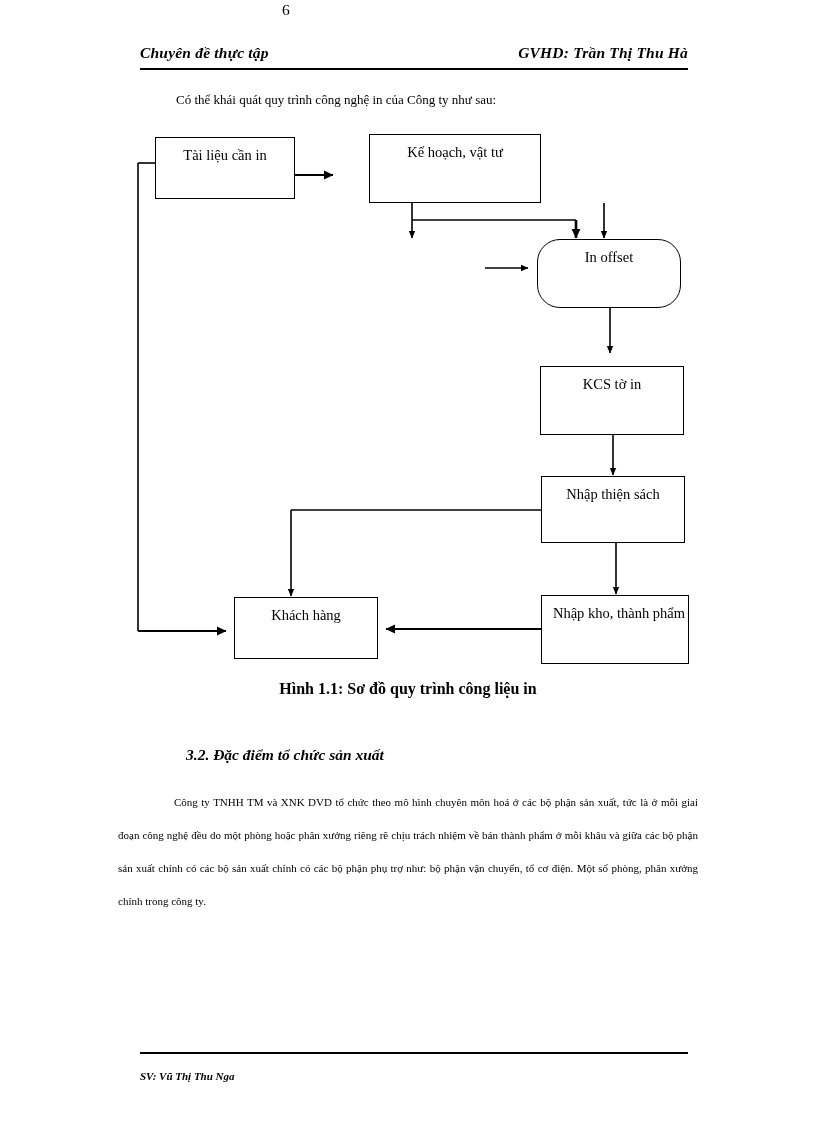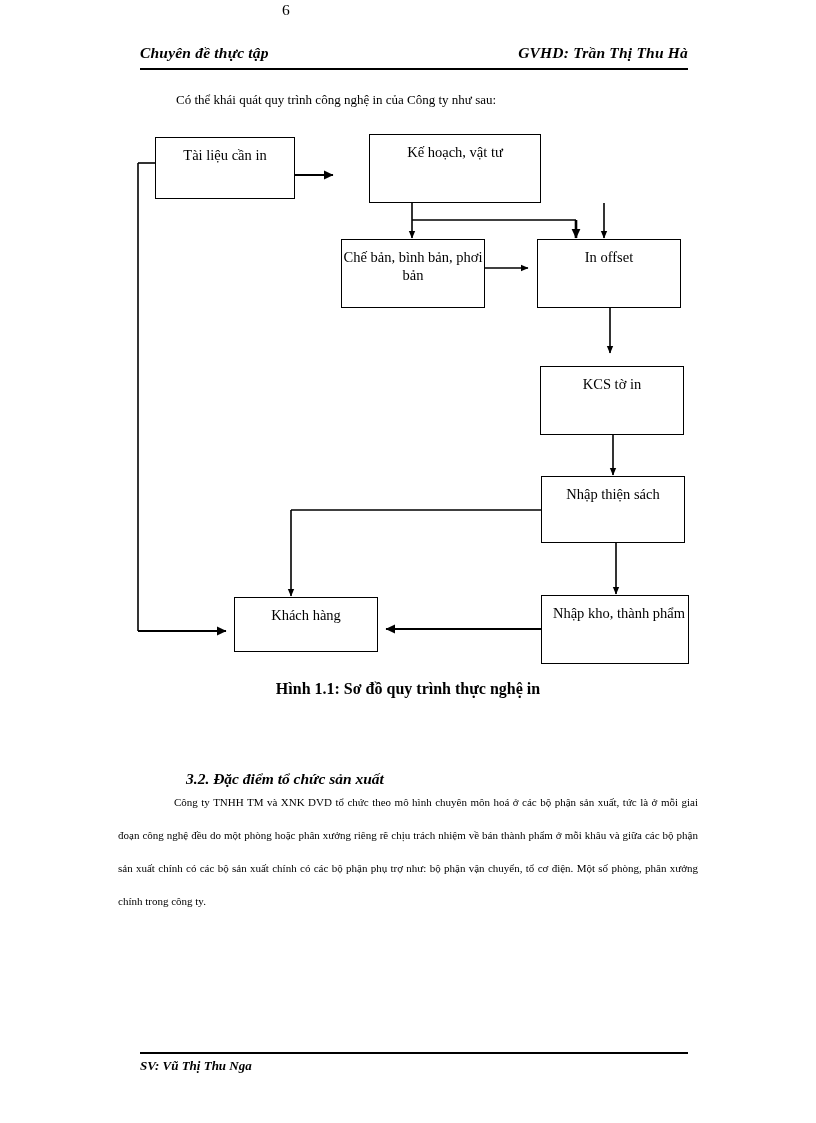--- a/index.html
+++ b/index.html
@@ -92,21 +92,20 @@
   }
 
   
   .section-heading {
     position: absolute;
     left: 186px;
     top: 746px;
     font-size: 15.5px;
     font-weight: bold;
     font-style: italic;
-    margin-top: 24px;
   }
 
   
   .body-par {
     position: absolute;
     left: 118px;
     top: 786px;
     width: 580px;
     font-size: 11px;
     line-height: 33px;
@@ -127,24 +126,24 @@
   .footer {
     position: absolute;
     left: 140px;
     top: 1058px;
     width: 548px;
     height: 24px;
   }
   .footer-left {
     position: absolute;
     left: 0;
-    top: 0;
+    top: 12px;
     font-style: italic;
     font-weight: bold;
-    font-size: 13px;
+    font-size: 11px;
     white-space: nowrap;
   }
   .footer-page {
     position: absolute;
     left: 282px;
     top: 1px;
     font-size: 15.5px;
   }
 </style>
 </head>
@@ -205,45 +204,42 @@
 
   <div class="node" style="left:155px; top:137px; width:140px; height:62px;">
     <span class="node-label">Tài liệu cần in</span>
   </div>
 
   <div class="node" style="left:341px; top:134px; width:172px; height:69px;margin-left:28px;">
     <span class="node-label">Kế hoạch, vật tư</span>
   </div>
 
 
-  <div class="node" style="left:341px; top:239px; width:144px; height:69px;">
-    <span class="node-label">Chế bản, bình bản, phơi bản</span>
-  </div>
-
-  <div class="node" style="left:537px; top:239px; width:144px; height:69px;">
+
+  <div class="node" style="left:537px; top:239px; width:144px; height:69px;border-radius:23px;">
     <span class="node-label">In offset</span>
   </div>
 
   <div class="node" style="left:540px; top:366px; width:144px; height:69px;">
     <span class="node-label">KCS tờ in</span>
   </div>
 
   <div class="node" style="left:541px; top:476px; width:144px; height:67px;">
     <span class="node-label">Nhập thiện sách</span>
   </div>
 
   <div class="node" style="left:541px; top:595px; width:148px; height:69px;padding-left:8px;">
     <span class="node-label">Nhập kho, thành phẩm</span>
   </div>
 
-  <div class="node" style="left:234px; top:597px; width:144px; height:55px;">
+  <div class="node" style="left:234px; top:597px; width:144px; height:62px;">
     <span class="node-label">Khách hàng</span>
   </div>
 
-  <div class="fig-caption">Hình 1.1: Sơ đồ quy trình thực nghệ in</div>
+  <div class="fig-caption">Hình 1.1: Sơ đồ quy trình công liệu in</div>
 
   <div class="section-heading">3.2. Đặc điểm tổ chức sản xuất</div>
 
   <div class="body-par"><span class="first-line-indent"></span><span>Công ty TNHH TM và XNK DVD tổ chức theo mô hình chuyên môn hoá ở các bộ phận sản xuất, tức là ở mỗi giai đoạn công nghệ đều do một phòng hoặc phân xưởng riêng rẽ chịu trách nhiệm về bán thành phẩm ở mỗi khâu và giữa các bộ phận sản xuất chính có các bộ sản xuất chính có các bộ phận phụ trợ như: bộ phận vận chuyển, tổ cơ điện. Một số phòng, phân xưởng chính trong công ty.</span></div>
 
   <div class="footer-rule"></div>
   <div class="footer">
     <span class="footer-left">SV: Vũ Thị Thu Nga</span>
   </div>
   <div class="footer-page">6</div>

